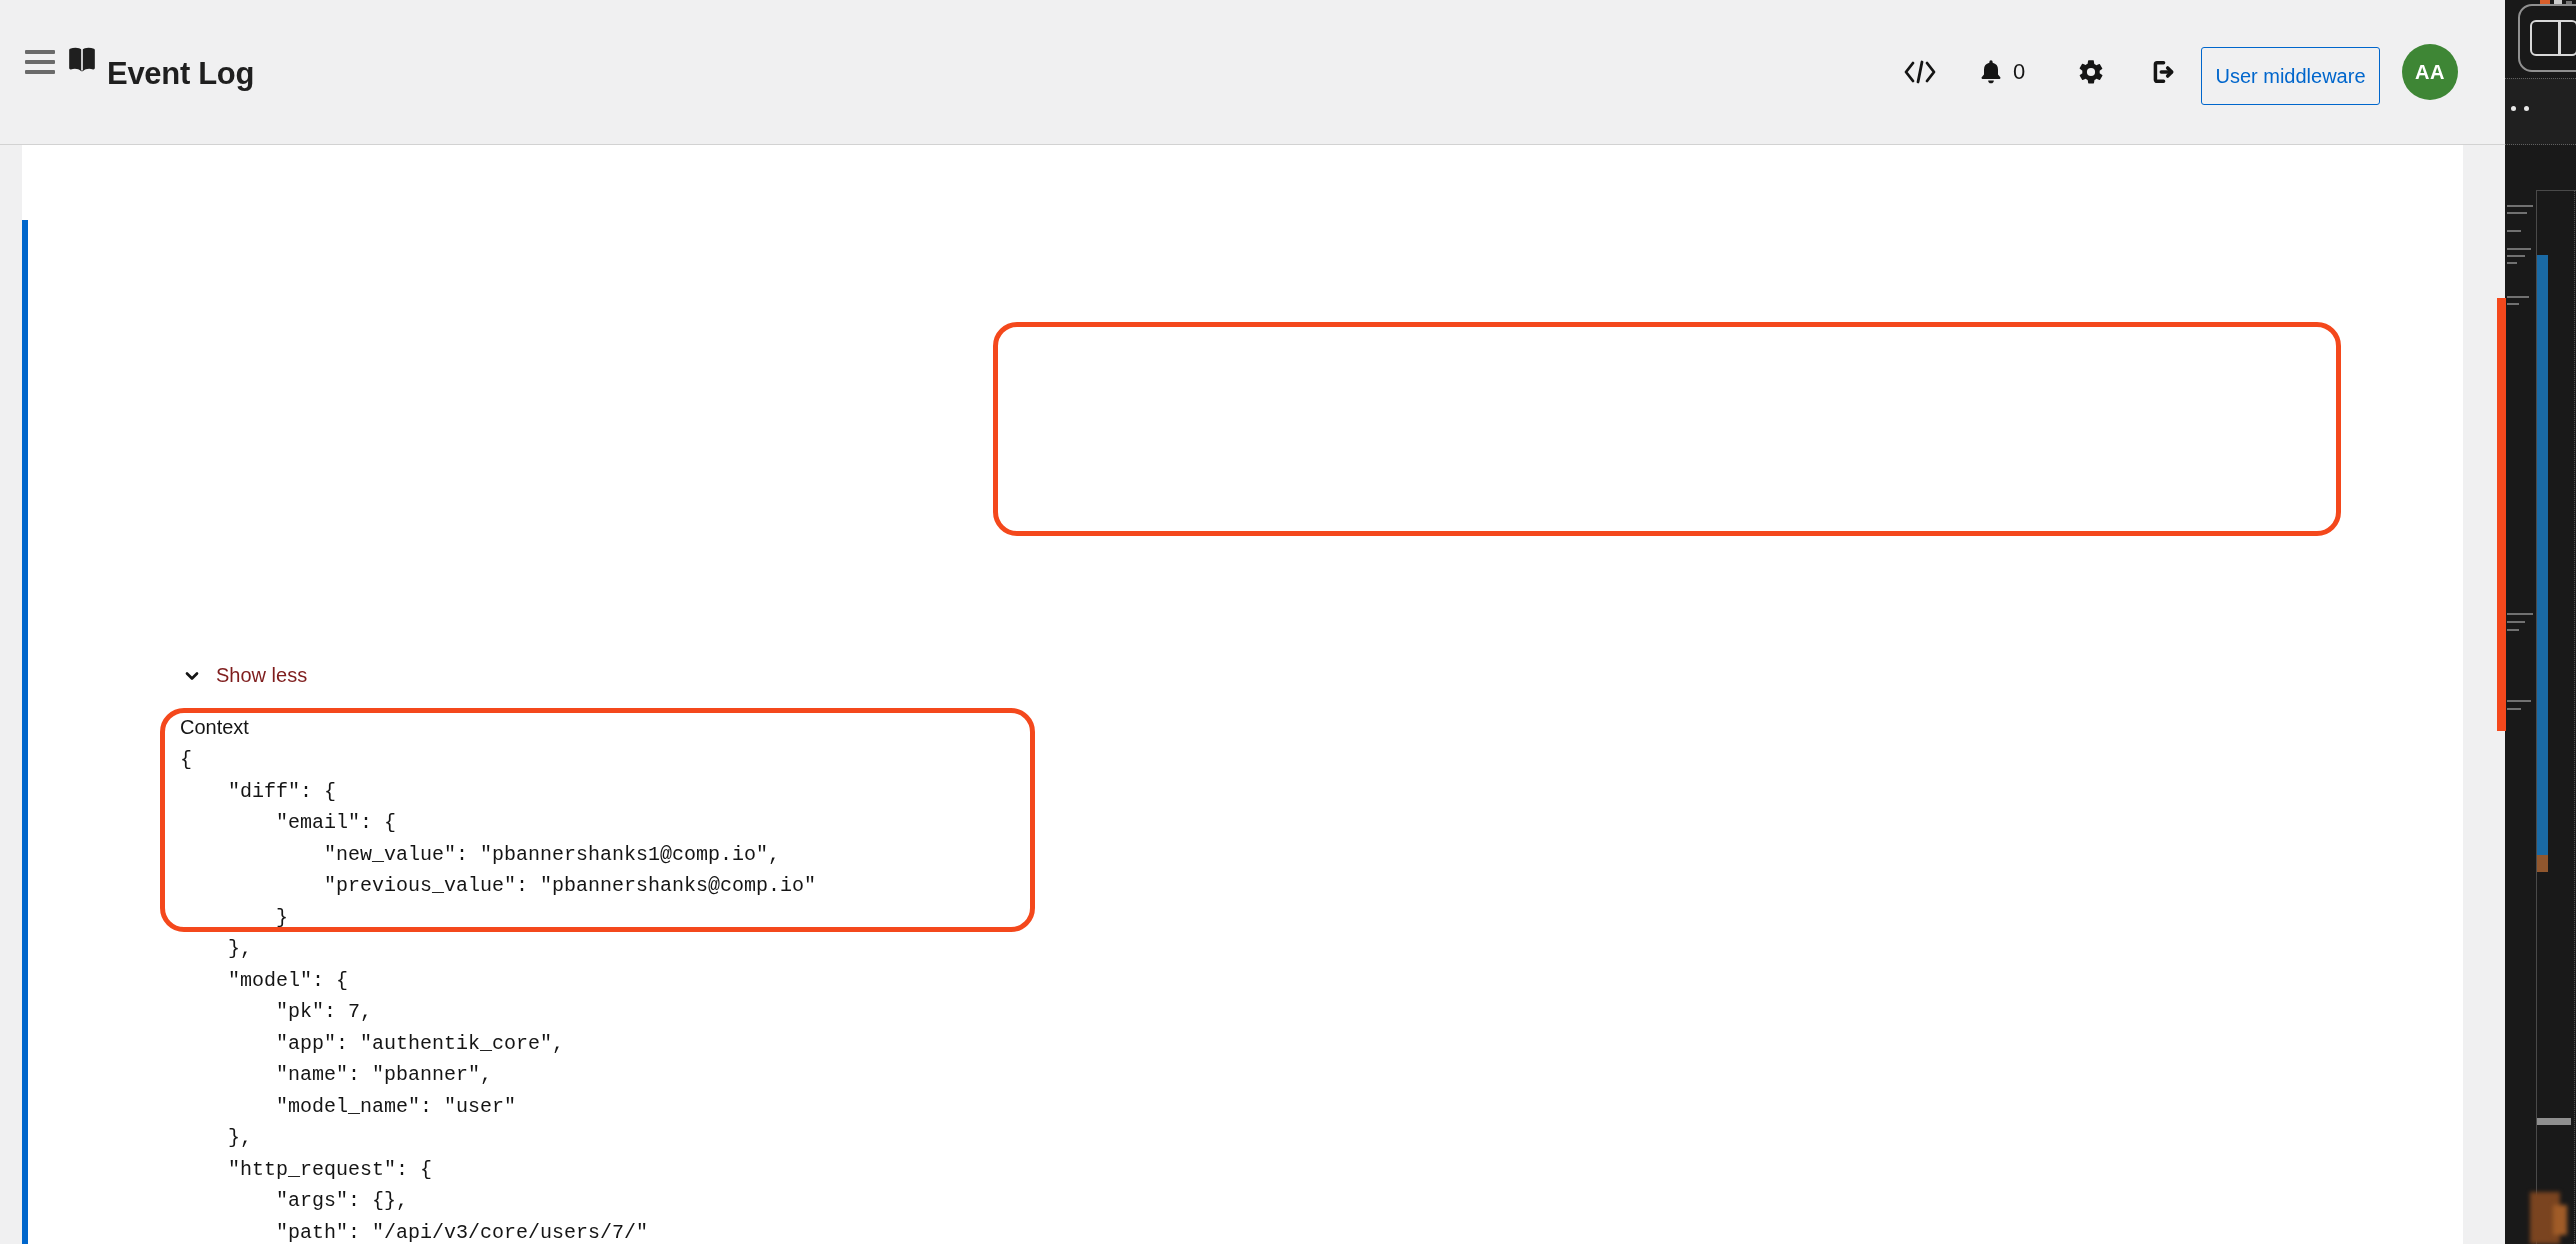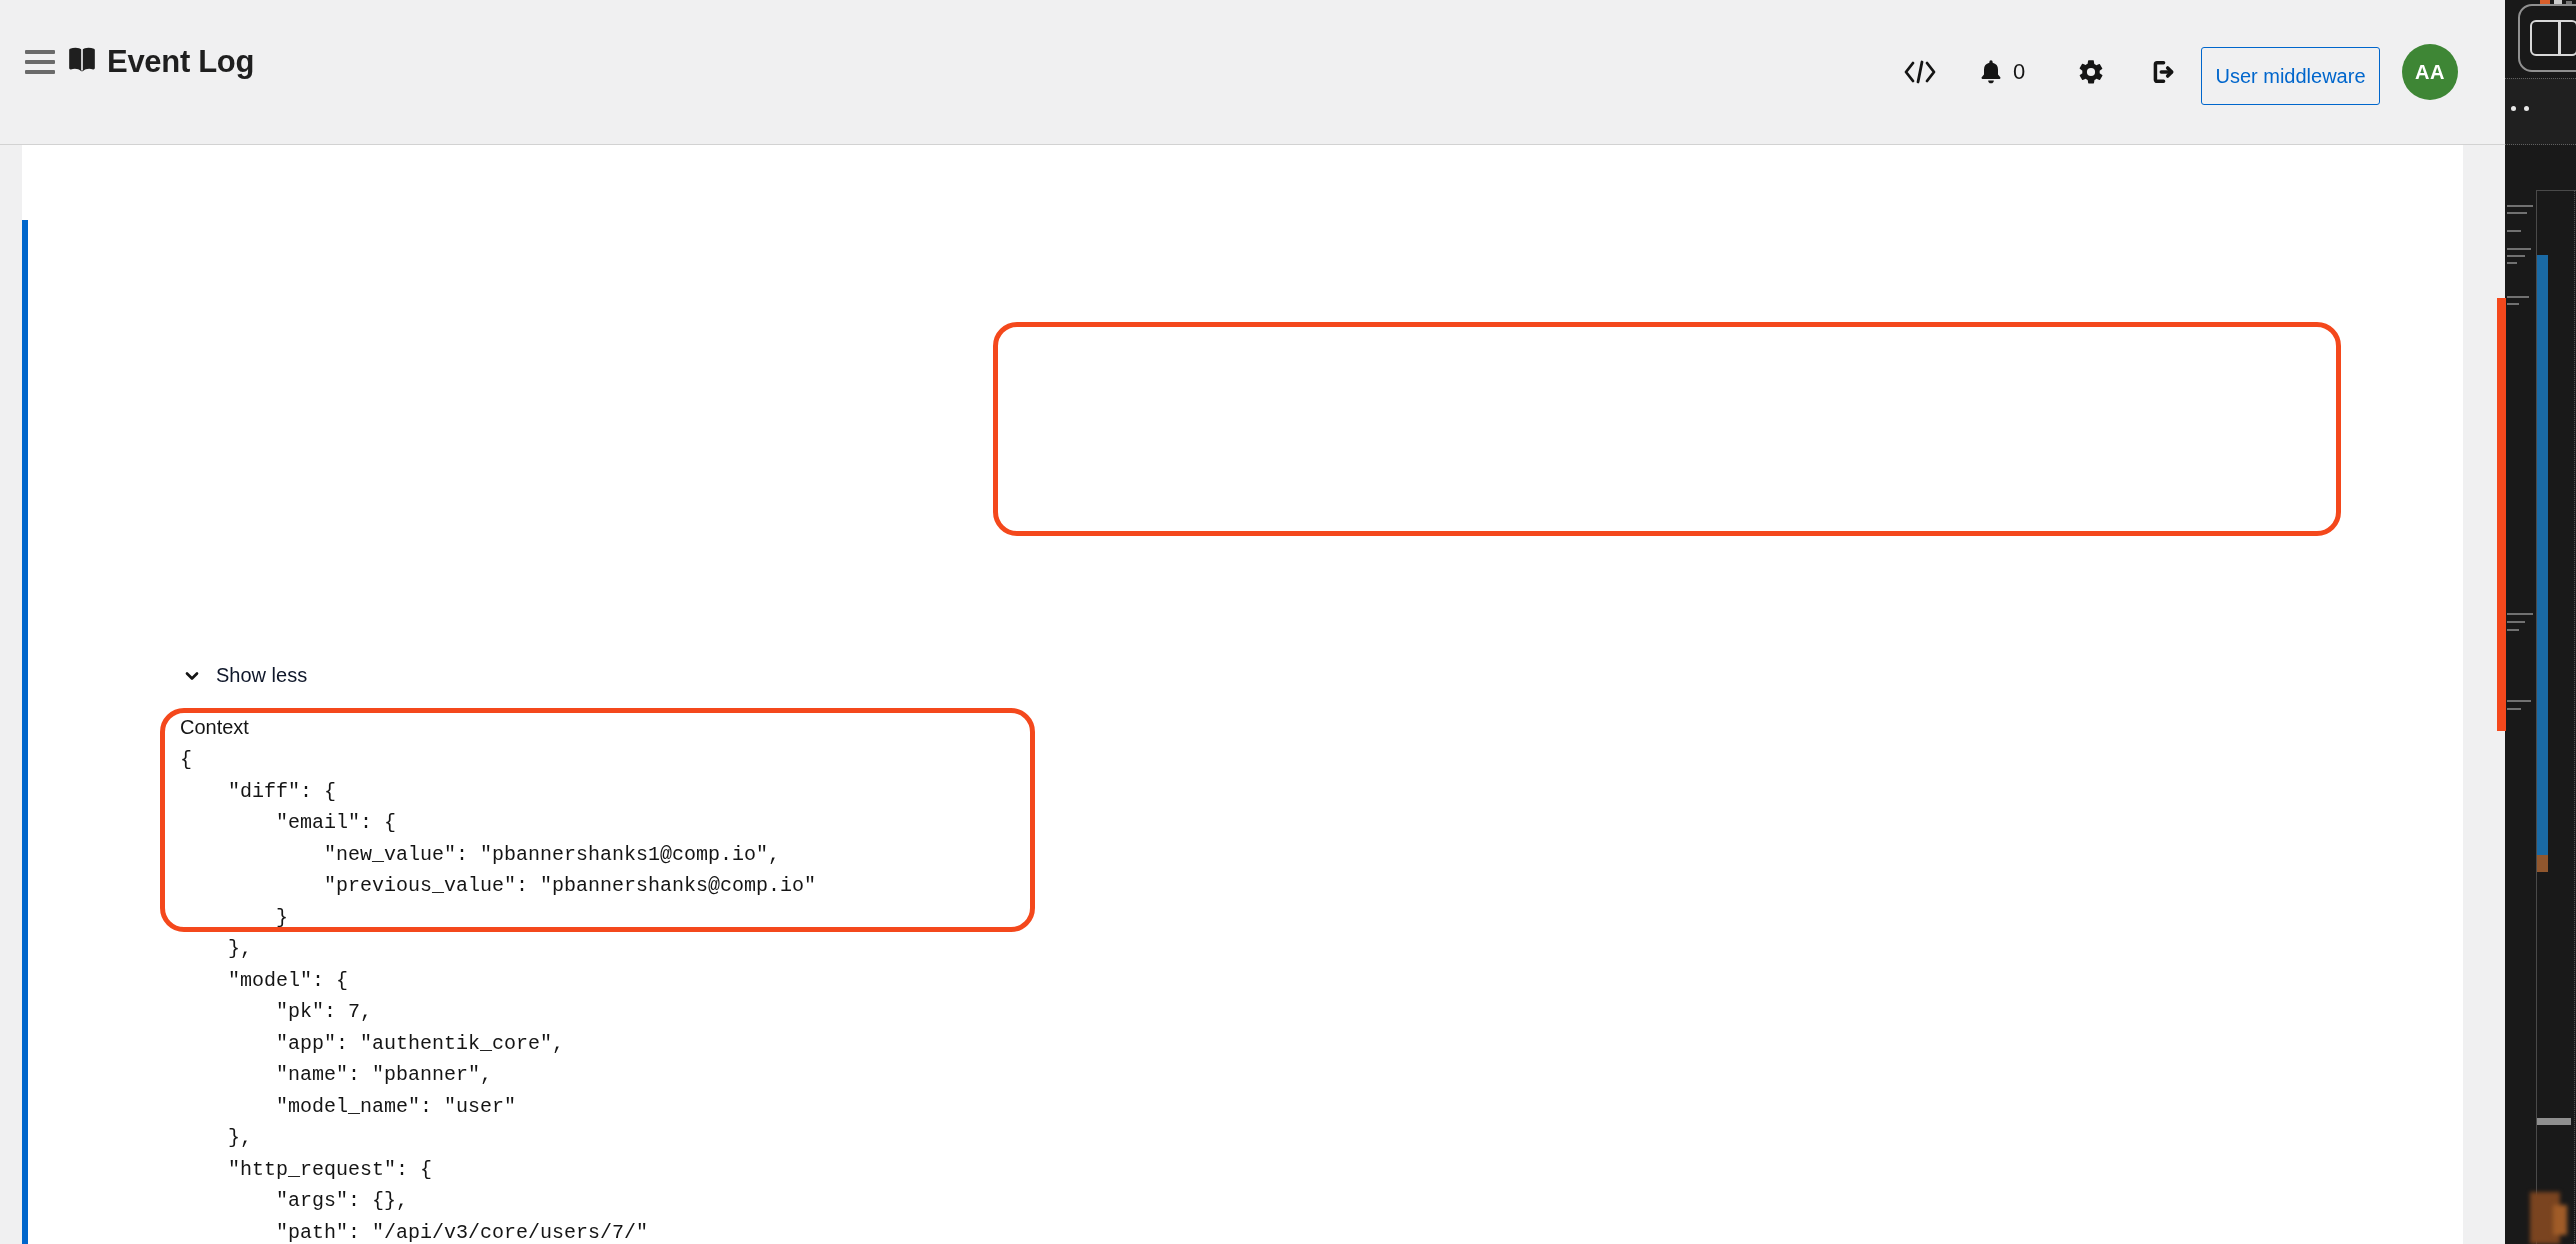--- a/index.html
+++ b/index.html
@@ -17,21 +17,21 @@
   .avatar{border-radius:50%;background:#3e8635;color:#fff;display:flex;align-items:center;justify-content:center;
           font-size:20px;font-weight:bold;letter-spacing:.5px;cursor:pointer;}
   
   .content{position:absolute;left:22px;top:145px;width:2441px;height:1099px;background:#ffffff;z-index:1;}
   .th{position:absolute;display:flex;align-items:center;gap:26px;font-size:20px;font-weight:700;color:#151515;height:30px;}
   .sort-glyph{font-size:24px;color:#d2d2d2;font-weight:400;}
   .sort-active{font-size:24px;color:#0066cc;font-weight:700;}
   .hline{position:absolute;height:1px;background:#d2d2d2;}
   .cell-main{position:absolute;font-size:20px;color:#151515;}
   .cell-sub{position:absolute;font-size:17px;color:#3c3f42;}
-  .link{color:#0f172a;cursor:pointer;text-decoration:none;}
+  .link{color:#7f1d1d;cursor:pointer;text-decoration:none;}
   .blue-bar{position:absolute;width:6px;background:#0066cc;}
   .kv-label{position:absolute;font-size:20px;font-weight:700;color:#151515;}
   .kv-value{position:absolute;font-size:20px;color:#151515;}
   .mono{font-family:"Liberation Mono",monospace;}
   .annotation{position:absolute;border:5px solid #f4481c;border-radius:24px;z-index:4;pointer-events:none;}
   .card{position:absolute;background:#fff;border-left:6px solid #0066cc;border-top:1px solid #ececec;
         box-shadow:0 3px 9px rgba(0,0,0,.10);}
   .json-pre{position:absolute;margin:0;font-family:"Liberation Mono",monospace;font-size:20px;line-height:31.5px;
             color:#151515;white-space:pre;}
   
@@ -51,21 +51,21 @@
         <span style="margin-bottom:0;"></span>
     </button>
 
     <span class="abs" style="left:64px;top:42px;">
       <svg width="36" height="36" viewBox="0 0 24 24">
         <path fill="#1f1f1f" d="M12 5.2C10.2 3.55 6.8 3.35 4 4.5c-.35.14-.55.45-.55.8v12.1c0 .6.6 1 1.15.85 2.4-.75 5.1-.5 6.7 1 .4.4 1 .4 1.4 0 1.6-1.5 4.3-1.75 6.7-1 .55.15 1.15-.25 1.15-.85V5.3c0-.35-.2-.66-.55-.8-2.8-1.15-6.2-.95-8 .7z"></path>
         <rect x="11.45" y="4.4" width="1.1" height="14.6" fill="#f0f0f1"></rect>
       </svg>
     </span>
 
-    <div class="abs page-title" style="left:107px;top:44px;">Event Log</div>
+    <div class="abs page-title" style="left:107px;top:56px;">Event Log</div>
 
     <button class="icon-btn abs" style="left:1903px;top:59px;">
       <svg width="34" height="26" viewBox="0 0 34 26" fill="none" stroke="#151515" stroke-width="2.8" stroke-linecap="round" stroke-linejoin="round">
         <polyline points="10,4 3,13 10,22"></polyline>
           <polyline points="24,4 31,13 24,22"></polyline>
           <line x1="19" y1="3" x2="15" y2="23"></line>
       </svg>
     </button>
 
     <button class="icon-btn abs" style="left:1977px;top:58px;">

